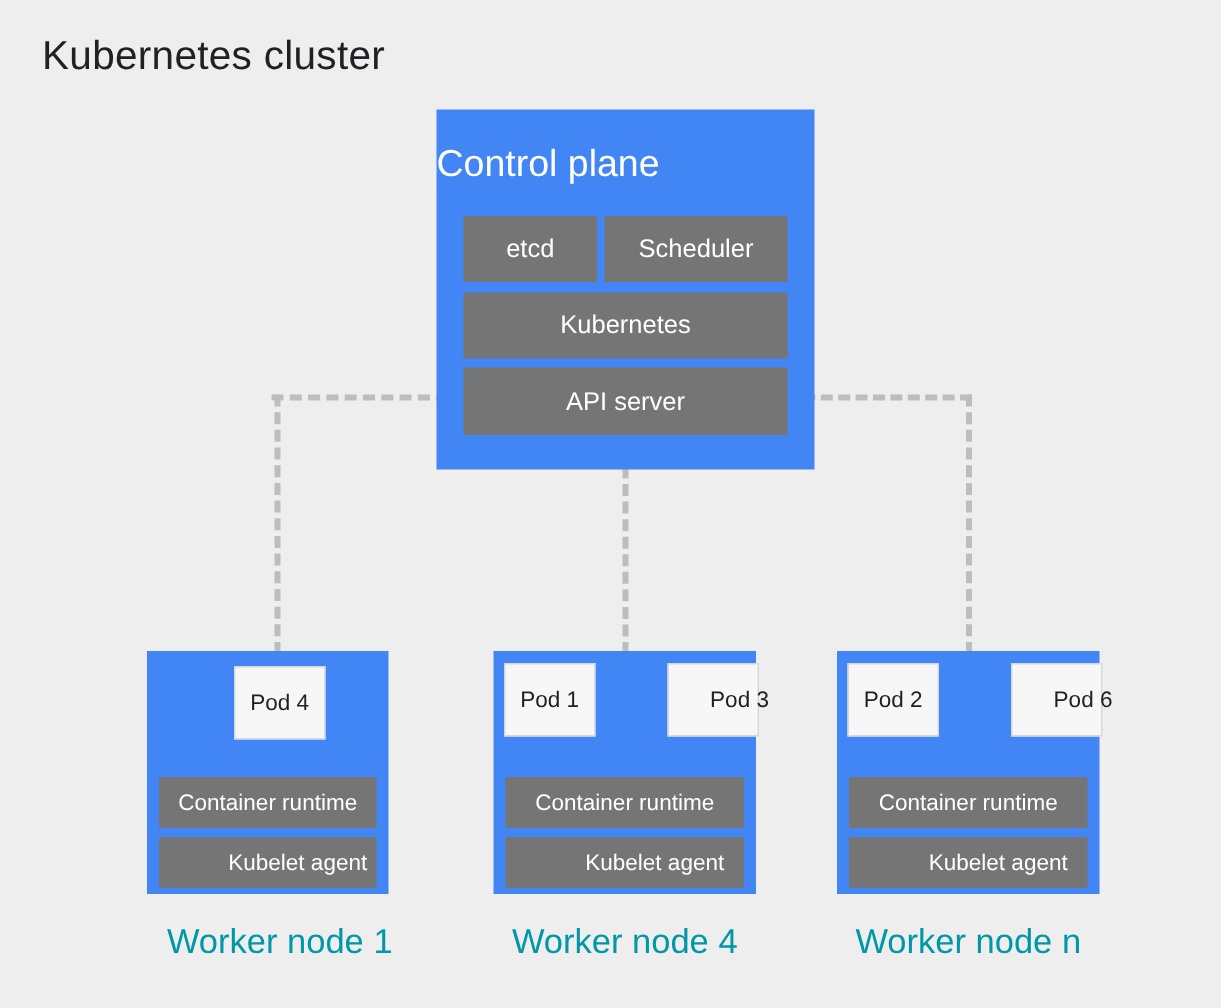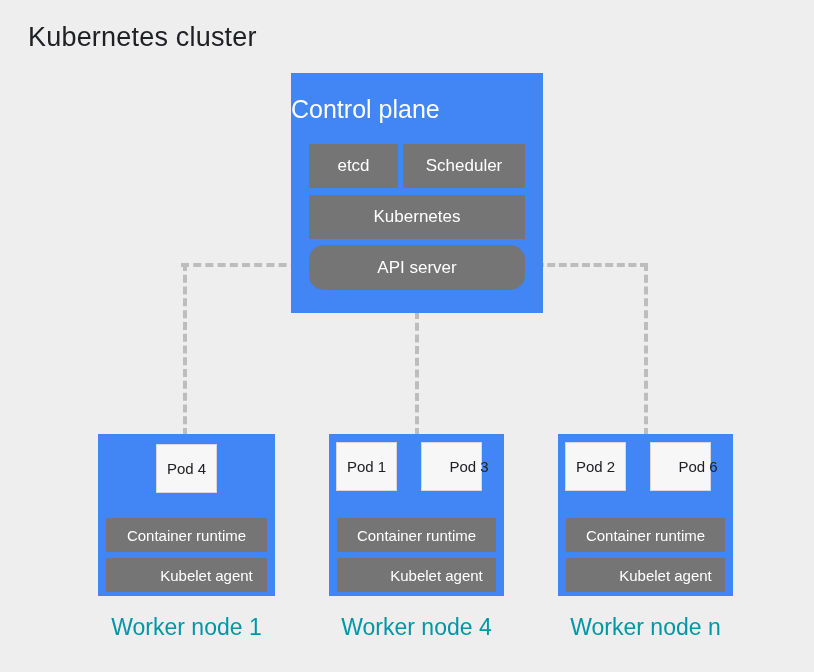--- a/index.html
+++ b/index.html
@@ -61,45 +61,45 @@
     display: flex;
     align-items: center;
     justify-content: center;
     font-size: 17px;
     white-space: nowrap;
     box-sizing: border-box;
   }
   #cp-etcd    { left: 18px;  top: 71px;  width: 89px;  height: 44px; }
   #cp-sched   { left: 112px; top: 71px;  width: 122px; height: 44px; }
   #cp-ctrl    { left: 18px;  top: 122px; width: 216px; height: 44px; }
-  #cp-api     { left: 18px;  top: 172px; width: 216px; height: 45px; border-radius: 15px; }
+  #cp-api     { left: 18px;  top: 172px; width: 216px; height: 45px; }
 
   
   .worker-node { }
-  #worker-1 { left: 98px;  top: 434px; width: 177px; height: 162px; }
+  #worker-1 { left: 98px;  top: 434px; width: 161px; height: 162px; }
   #worker-2 { left: 329px; top: 434px; width: 175px; height: 162px; }
   #worker-n { left: 558px; top: 434px; width: 175px; height: 162px; }
 
   .pod {
     position: absolute;
     background: #f7f7f7;
     border: 1px solid #d8d8d8;
     color: #202124;
     display: flex;
     align-items: center;
     justify-content: center;
     font-size: 15px;
     white-space: nowrap;
     box-sizing: border-box;
   }
   
   .pod-center { left: 58px; top: 10px; width: 61px; height: 49px; }
   
   .pod-left   { left: 7px;  top: 8px;  width: 61px; height: 49px; }
-  .pod-right  { left: 92px; top: 8px; width: 61px; height: 49px; padding-left: 35px; }
+  .pod-right  { left: 116px; top: 8px; width: 61px; height: 49px; padding-left: 35px; }
 
   .node-bar {
     position: absolute;
     background: #757575;
     color: #ffffff;
     display: flex;
     align-items: center;
     justify-content: center;
     font-size: 15px;
     white-space: nowrap;

